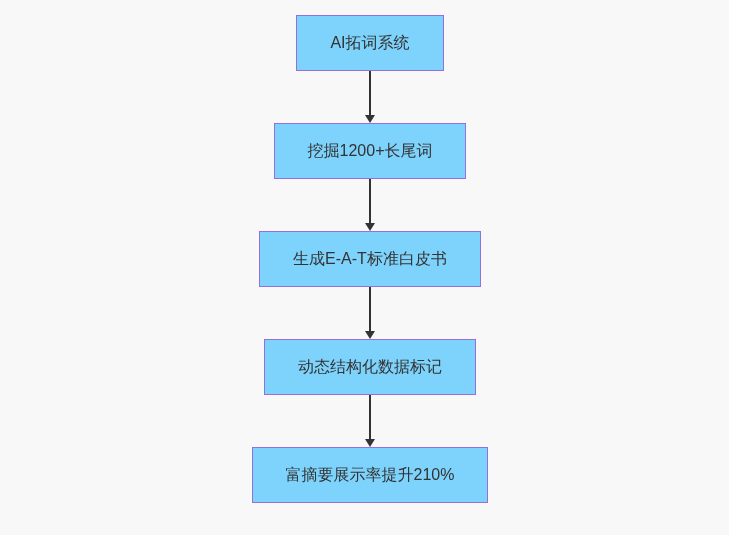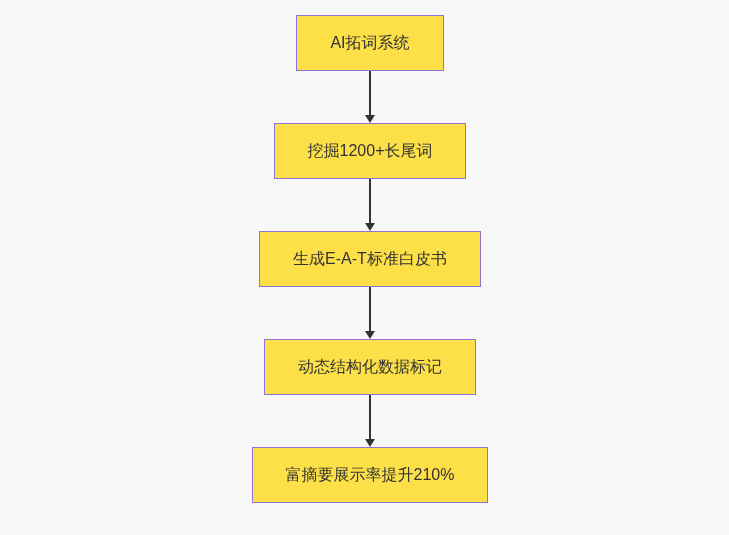--- a/index.html
+++ b/index.html
@@ -24,21 +24,21 @@
     display: flex;
     flex-direction: column;
     align-items: center;
     overflow: visible;
   }
   .node {
     flex: none;
     box-sizing: border-box;
     height: 56px;
     padding: 0 33px;
-    background: #fde047;
+    background: #7dd3fc;
     border: 1px solid #9370DB;
     display: flex;
     align-items: center;
     justify-content: center;
     white-space: nowrap;
     font-size: 16px;
     color: #333333;
   }
   .arrow {
     flex: none;

